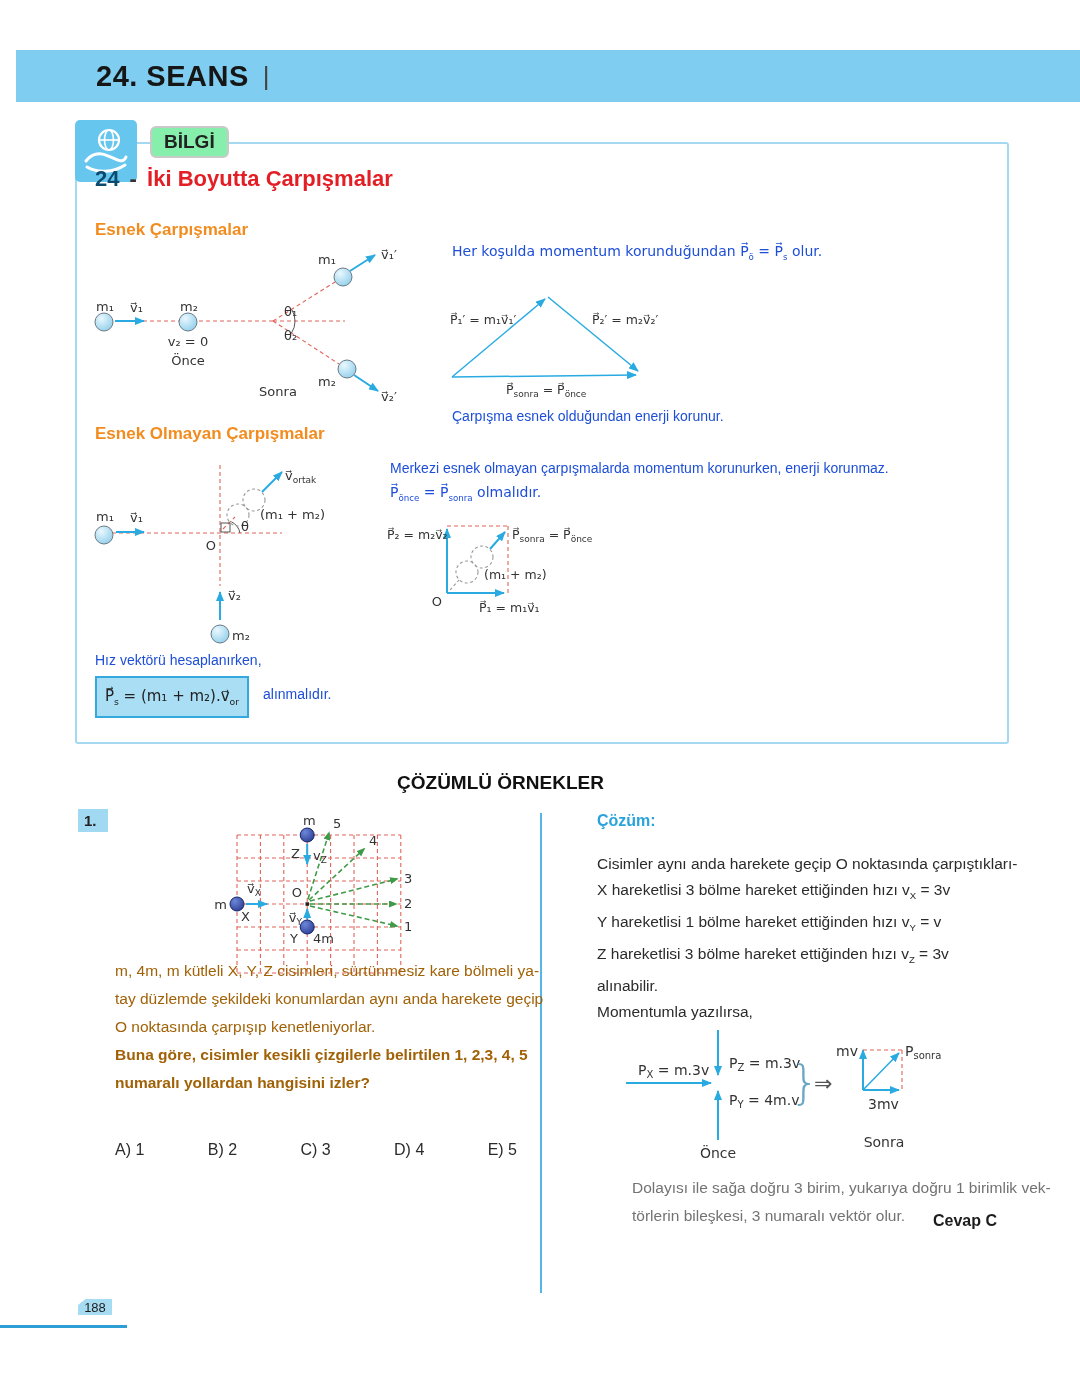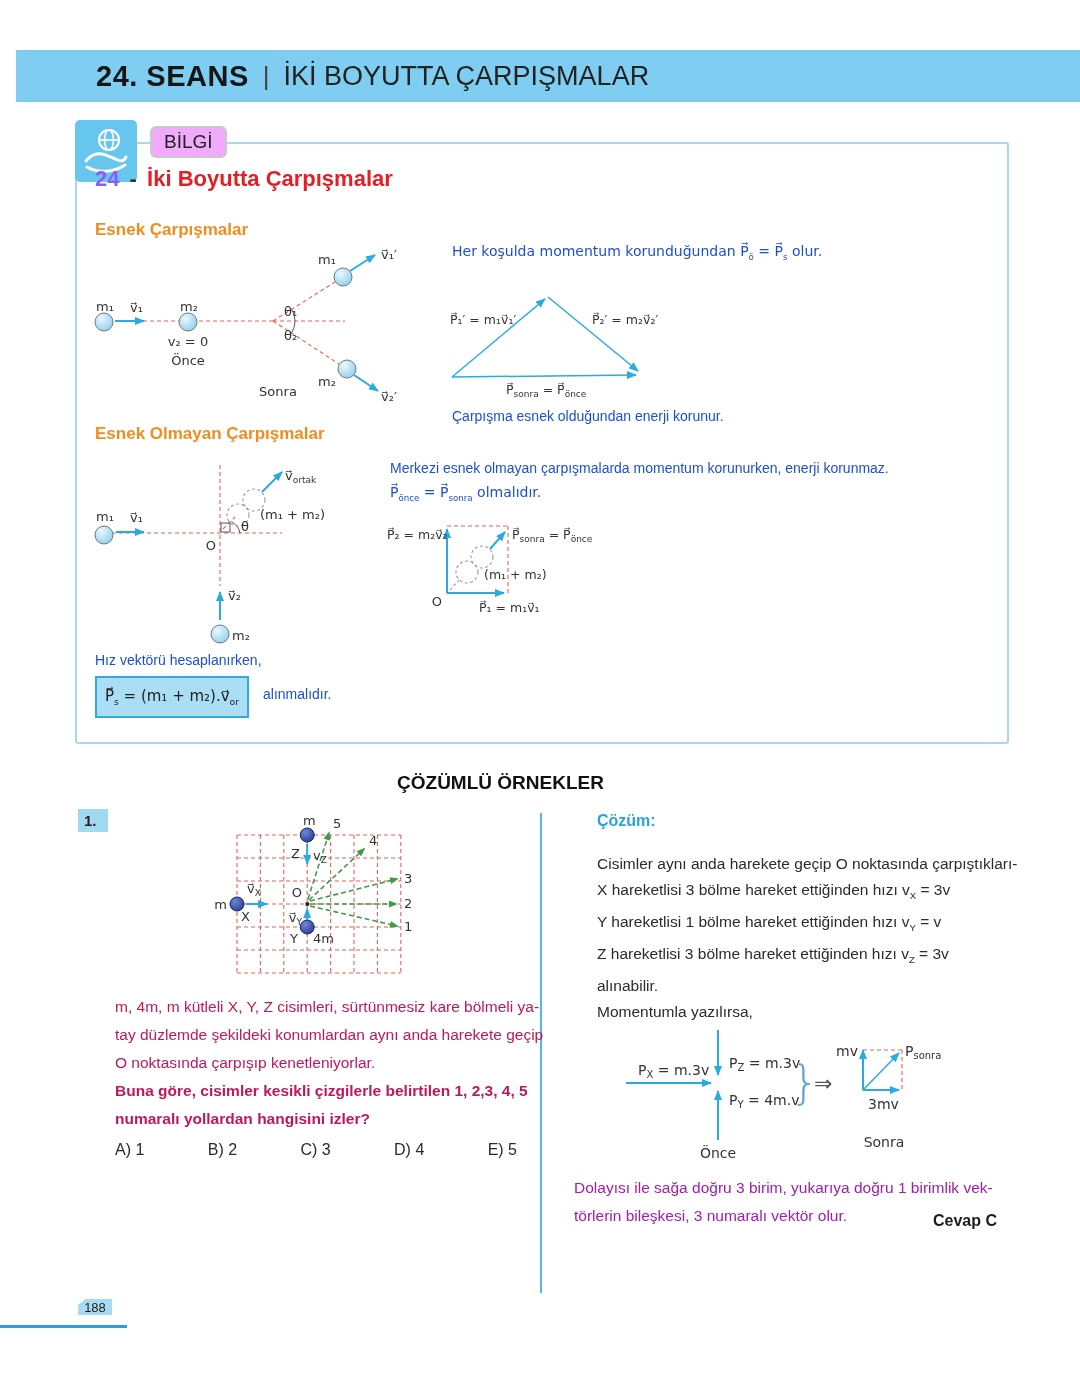--- a/index.html
+++ b/index.html
@@ -14,49 +14,49 @@
   .band-inner { position:absolute; left:80px; top:0; height:52px; display:flex; align-items:center; gap:14px; }
   .band-session { font-size:29px; font-weight:800; color:#161616; letter-spacing:0.5px; }
   .band-sep { font-size:26px; color:#444; font-weight:300; }
   .band-title { font-size:27px; color:#222; }
 
   
   .bilgi-box { position:absolute; left:75px; top:142px; width:930px; height:598px;
                border:2px solid #a5d9f2; border-radius:3px; }
   .bilgi-icon { position:absolute; left:75px; top:120px; width:62px; height:62px;
                 background:#66c6ee; border-radius:5px; }
-  .bilgi-label { position:absolute; left:150px; top:126px; background:#f0abfc; border:2px solid #c9c9c9;
-                 border-radius:6px; padding:3px 12px; font-size:19px; font-weight:400; color:#222; }
+  .bilgi-label { position:absolute; left:150px; top:126px; background:#86efac; border:2px solid #c9c9c9;
+                 border-radius:6px; padding:3px 12px; font-size:19px; font-weight:700; color:#222; }
   .sec-heading { font-size:22px; font-weight:700; }
-  .num-black { color:#8b5cf6; }
+  .num-black { color:#0c4a6e; }
   .dash { color:#333; font-weight:700; }
   .title-red { color:#e31e24; }
   .orange-h { font-size:17px; font-weight:700; color:#f28c1e; }
   .body-t { font-size:14px; color:#1d4ed8; }
 
   .formula-box { position:absolute; left:95px; top:676px; width:150px; height:38px;
                  background:#a9def5; border:2px solid #34aadc; display:flex; align-items:center;
                  justify-content:center; font-size:15px; color:#222; }
 
   
   .solved-h { position:absolute; left:0; top:772px; width:1001px; text-align:center;
               font-size:19px; font-weight:700; color:#111; }
   .qnum { position:absolute; left:78px; top:809px; width:30px; height:23px; background:#a2d9f2;
           font-size:15px; font-weight:700; color:#222; display:flex; align-items:center; padding-left:6px; box-sizing:border-box; }
-  .qtext { position:absolute; left:115px; top:993px; width:412px; font-size:15.5px; color:#be185d; }
+  .qtext { position:absolute; left:115px; top:957px; width:412px; font-size:15.5px; color:#a16207; }
   .qtext .ln { line-height:28px; white-space:nowrap; }
   .qtext .bold { font-weight:700; }
   .opts { position:absolute; left:115px; top:1141px; width:402px; display:flex;
           justify-content:space-between; font-size:16px; color:#2b2b2b; }
   .divider { position:absolute; left:540px; top:813px; width:2px; height:480px; background:#55b6e8; }
 
   .sol-h { position:absolute; left:597px; top:812px; font-size:16px; font-weight:700; color:#29a3dc; }
   .sol-lines { position:absolute; left:597px; top:851px; width:405px; font-size:15.5px; color:#2b2b2b; }
   .sol-lines .ln { line-height:26px; white-space:nowrap; }
-  .sol-final { position:absolute; left:574px; top:1174px; width:405px; font-size:15.5px; color:#a21caf; }
+  .sol-final { position:absolute; left:632px; top:1174px; width:405px; font-size:15.5px; color:#737373; }
   .sol-final .ln { line-height:28px; white-space:nowrap; }
   .answer { position:absolute; left:597px; top:1212px; width:400px; text-align:right;
             font-size:16px; font-weight:700; color:#1c1c1c; }
 
   
   .foot-line { position:absolute; left:0; top:1325px; width:127px; height:3px; background:#2e9fd4; }
   .page-tab { position:absolute; left:78px; top:1299px; width:34px; height:16px; background:#a6dcf2;
               clip-path:polygon(0 38%, 22% 0, 100% 0, 100% 100%, 0 100%);
               display:flex; align-items:center; justify-content:center; font-size:13px; color:#1c1c1c; }
 
@@ -94,21 +94,20 @@
         <stop offset="0" stop-color="#6d87d8"></stop>
         <stop offset="1" stop-color="#22338a"></stop>
       </radialGradient>
     </defs>
   </svg>
 
   <div class="band">
     <div class="band-inner">
       <span class="band-session">24. SEANS</span>
       <span class="band-sep">|</span>
-      <span class="band-title">İKİ BOYUTTA ÇARPIŞMALAR</span>
     </div>
   </div>
 
   <div class="bilgi-box"></div>
   <div class="bilgi-icon">
     <svg viewBox="0 0 62 62" width="62" height="62">
       <circle cx="34" cy="20" r="10" stroke="#fff" stroke-width="2.2" fill="none"></circle>
       <ellipse cx="34" cy="20" rx="4.5" ry="10" stroke="#fff" stroke-width="1.6" fill="none"></ellipse>
       <line x1="24" y1="20" x2="44" y2="20" stroke="#fff" stroke-width="1.6"></line>
       <path d="M11,41 C17,33 26,32 33,36 L43,40 C47,42 50,40 51,37" stroke="#fff" stroke-width="3" fill="none" stroke-linecap="round"></path>

